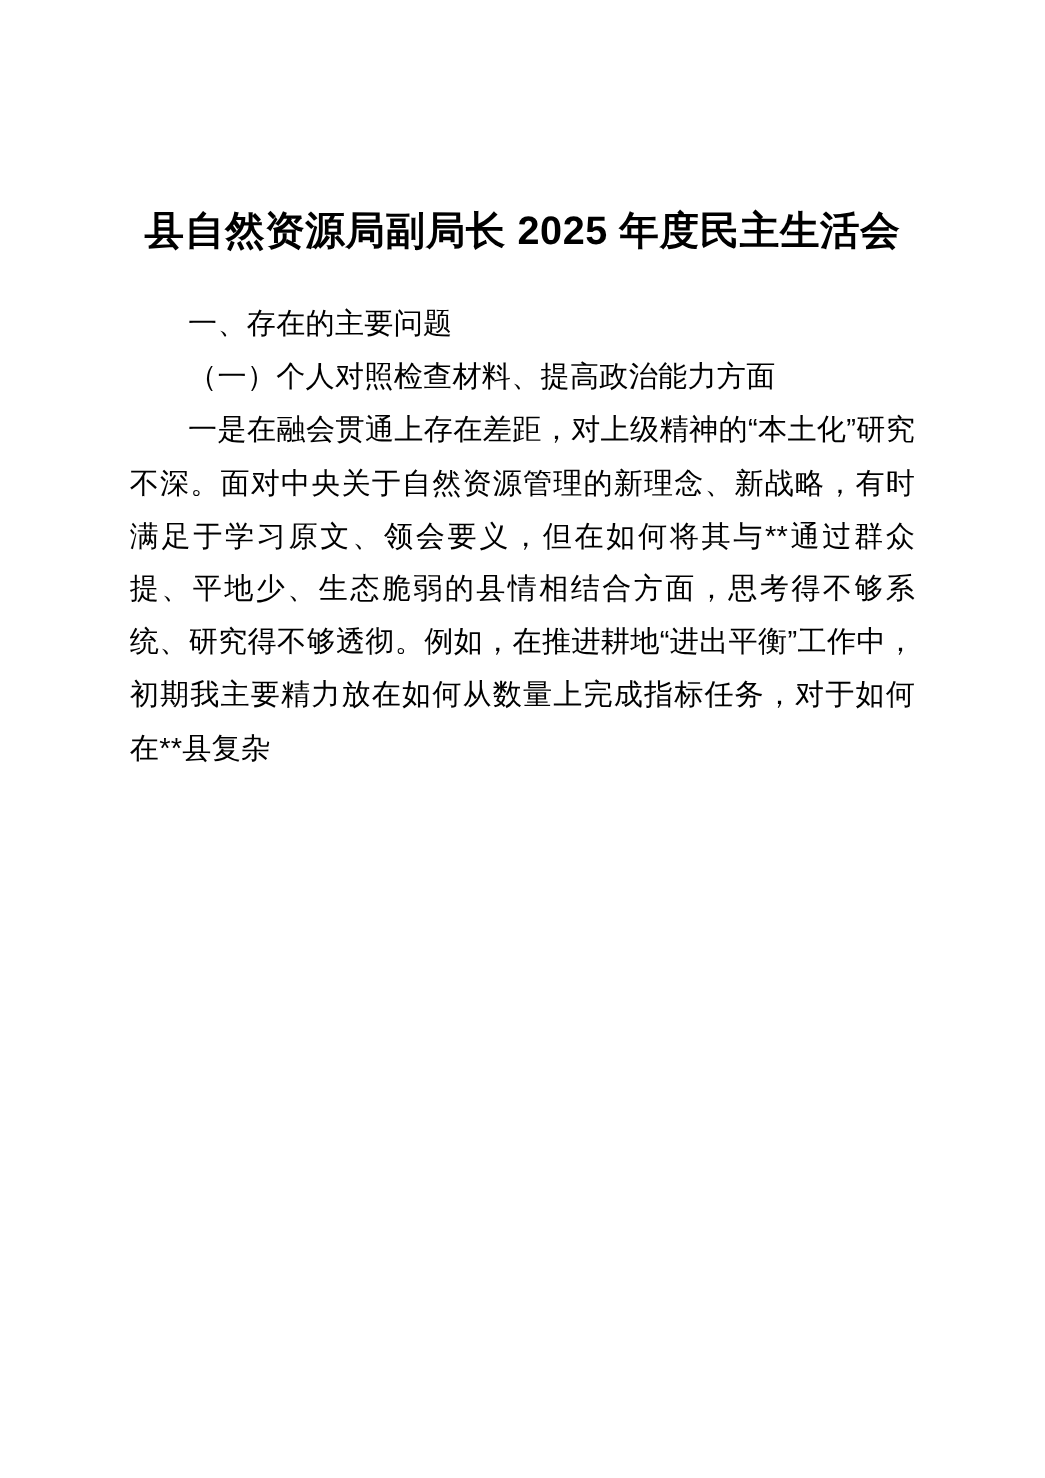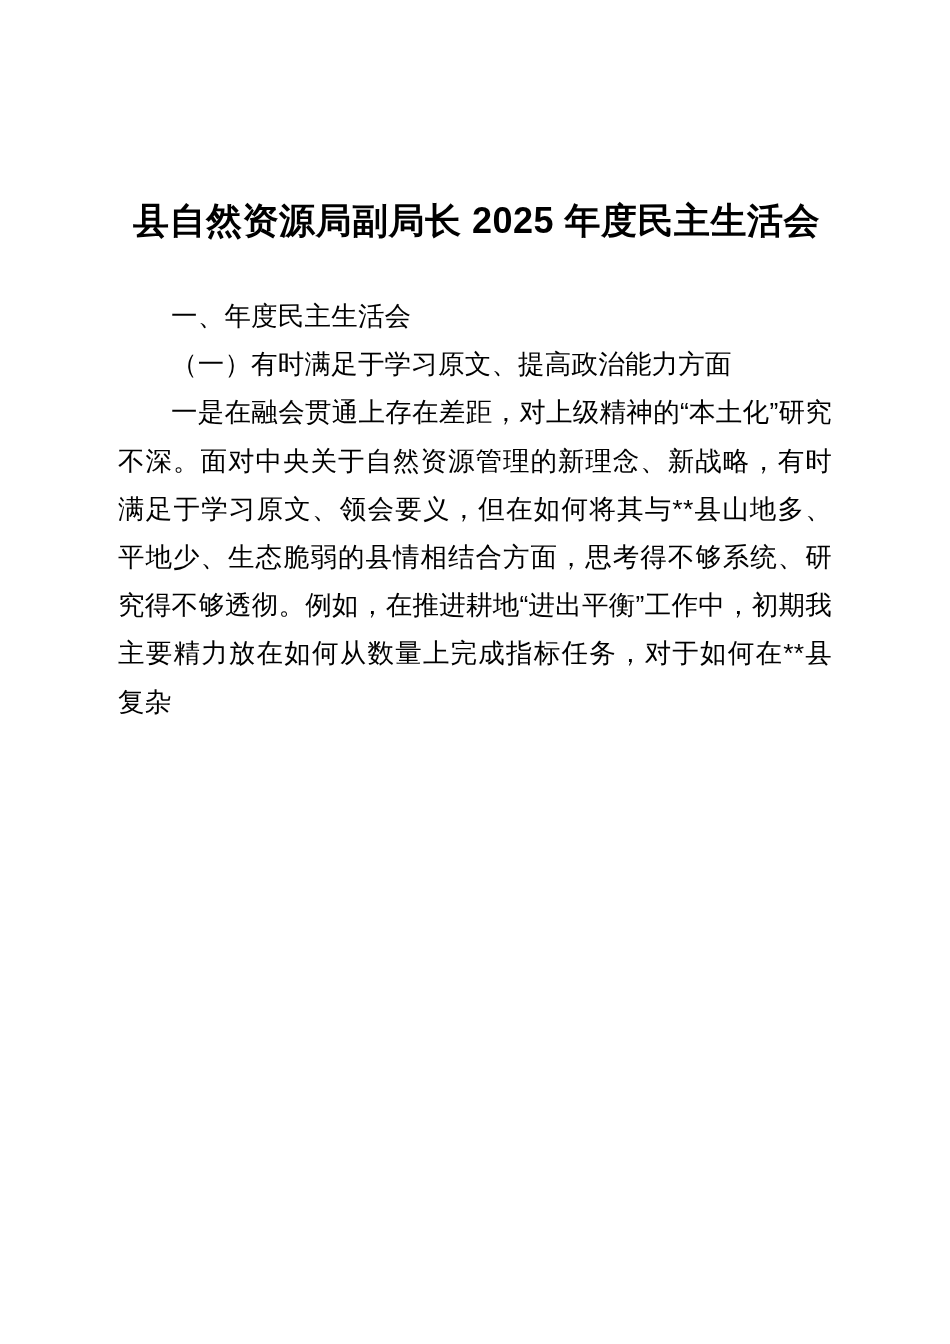--- a/index.html
+++ b/index.html
@@ -19,21 +19,21 @@
     overflow: hidden;
     box-sizing: border-box;
   }
   .content {
     position: absolute;
     left: 118px;
     top: 0;
     width: 714px;
   }
   .doc-title {
-    margin: 15px;
+    margin: 4px;
     padding: 0;
     font-size: 36px;
     font-weight: bold;
     line-height: 58px;
     text-align: center;
     letter-spacing: 0.5px;
     white-space: nowrap;
   }
   .title-block {
     padding-top: 177px;
@@ -67,19 +67,19 @@
 <body>
 
 <div class="page">
   <div class="content">
 
     <div class="title-block">
       <div class="doc-title">县自然资源局副局长 2025 年度民主生活会</div>
     </div>
 
     <div class="body-block">
-      <p class="heading">一、年度民主生活会</p>
-      <p class="heading">（一）有时满足于学习原文、提高政治能力方面</p>
-      <p class="para">一是在融会贯通上存在差距，对上级精神的“本土化”研究不深。面对中央关于自然资源管理的新理念、新战略，有时满足于学习原文、领会要义，但在如何将其与**县山地多、平地少、生态脆弱的县情相结合方面，思考得不够系统、研究得不够透彻。例如，在推进耕地“进出平衡”工作中，初期我主要精力放在如何从数量上完成指标任务，对于如何在**县复杂</p>
+      <p class="heading">一、存在的主要问题</p>
+      <p class="heading">（一）个人对照检查材料、提高政治能力方面</p>
+      <p class="para">一是在融会贯通上存在差距，对上级精神的“本土化”研究不深。面对中央关于自然资源管理的新理念、新战略，有时满足于学习原文、领会要义，但在如何将其与**通过群众提、平地少、生态脆弱的县情相结合方面，思考得不够系统、研究得不够透彻。例如，在推进耕地“进出平衡”工作中，初期我主要精力放在如何从数量上完成指标任务，对于如何在**县复杂</p>
     </div>
 
   </div>
 </div>
 
 </body></html>

